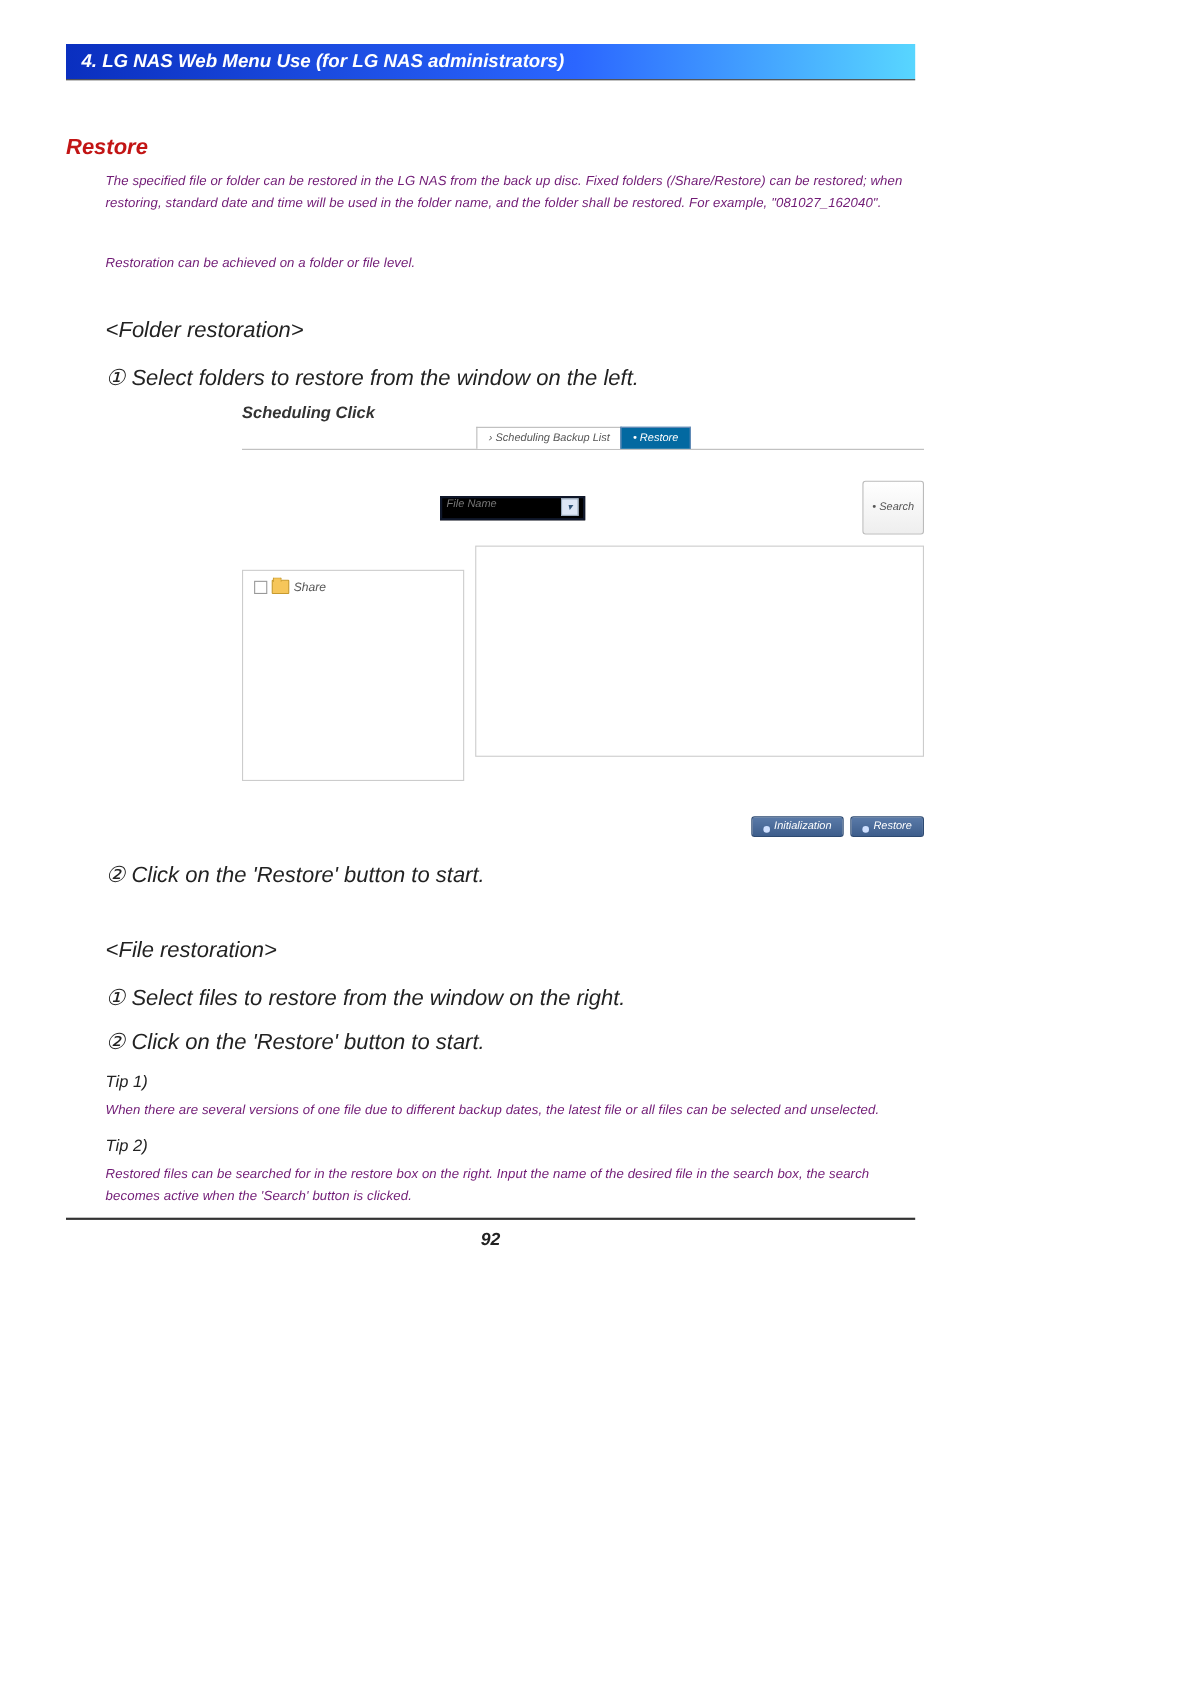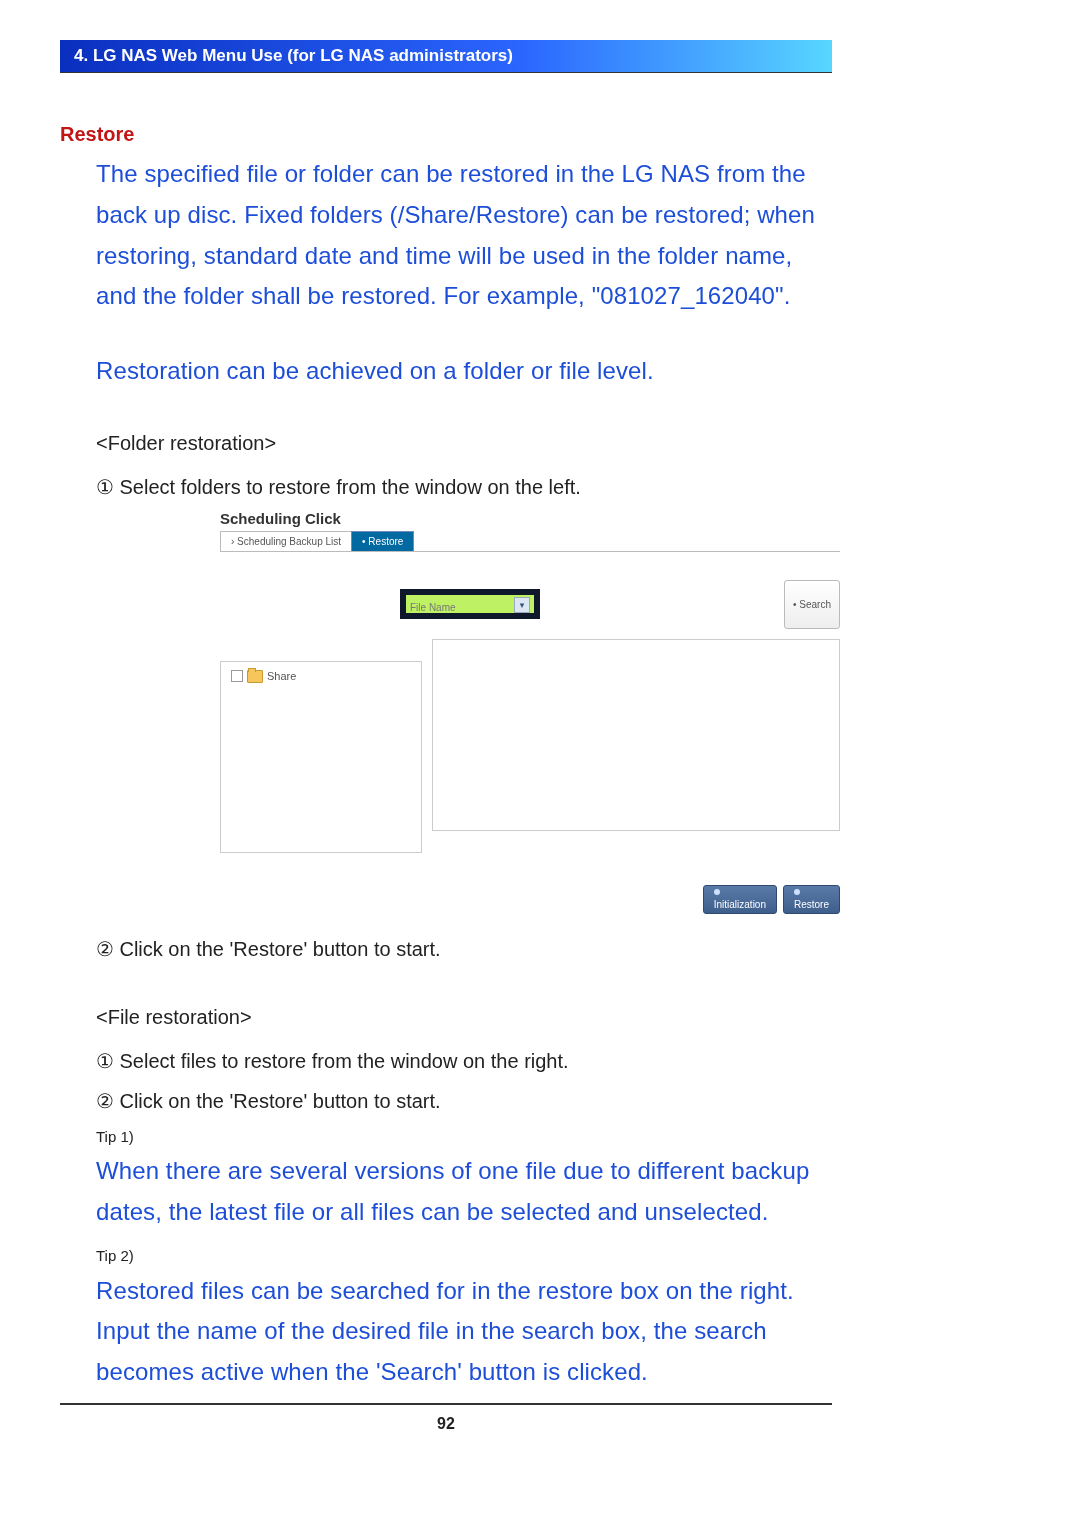--- a/index.html
+++ b/index.html
@@ -8,42 +8,43 @@
     background: #fff;
     font-family: Arial, "Helvetica Neue", Helvetica, sans-serif;
     color: #222;
   }
   .page {
     width: 892px;
     height: 1530px;
     box-sizing: border-box;
     padding: 40px 60px 30px 60px;
     position: relative;
+    font-style: italic;
   }
   .header-bar {
     background: linear-gradient(to right, #0a2fbf 0%, #2b66ff 60%, #58d6ff 100%);
     color: #fff;
     font-weight: bold;
     font-size: 17px;
     padding: 6px 14px;
     border-bottom: 1px solid #333;
     margin-bottom: 50px;
   }
   .section-title {
     color: #c21515;
     font-weight: bold;
     font-size: 20px;
     margin: 0 0 8px 0;
   }
   .body-text {
-    font-size: 24px;
+    font-size: 12px;
     line-height: 1.7;
     margin: 0 0 34px 0;
     padding-left: 36px;
-    color: #1d4ed8;
+    color: #701a75;
     letter-spacing: 0.1px;
   }
   .sub-heading {
     font-size: 20px;
     line-height: 1.7;
     margin: 0 0 10px 0;
     padding-left: 36px;
   }
   .step-line {
     font-size: 20px;
@@ -66,20 +67,21 @@
   .fig-title {
     font-weight: bold;
     font-size: 15px;
     color: #333;
     margin-bottom: 4px;
   }
   .tab-row {
     display: flex;
     align-items: stretch;
     border-bottom: 1px solid #bbb;
+    justify-content: center;
   }
   .tab {
     font-size: 10px;
     padding: 4px 10px;
     border: 1px solid #bbb;
     border-bottom: none;
     background: #fff;
     color: #555;
     margin-right: -1px;
   }
@@ -94,29 +96,29 @@
   }
   .fig-controls {
     display: flex;
     align-items: center;
     gap: 6px;
     margin-left: 180px;
     margin-bottom: 10px;
   }
   .fake-select {
     display: flex;
-    align-items: flex-end;
+    align-items: flex-start;
     justify-content: space-between;
     width: 120px;
     height: 18px;
-    border: 6px solid #0f172a;
+    border: 2px solid #0f172a;
     font-size: 10px;
     color: #777;
     padding: 0 4px;
-    background: #bef264;
+    background: #000000;
   }
   .dd-arrow {
     width: 14px;
     height: 14px;
     background: #dde6f5;
     border: 1px solid #9ab;
     display: flex;
     align-items: center;
     justify-content: center;
     font-size: 9px;
@@ -179,23 +181,22 @@
     margin-top: 32px;
   }
   .action-btn {
     font-size: 10px;
     color: #fff;
     background: linear-gradient(#5a7aa8, #3e5e8c);
     border: 1px solid #2d4a72;
     border-radius: 3px;
     padding: 3px 10px;
     display: flex;
-    align-items: flex-start;
+    align-items: flex-end;
     gap: 4px;
-    flex-direction: column;
   }
   .dot {
     width: 6px; height: 6px;
     border-radius: 50%;
     background: #cfe0ff;
   }
 
   .footer-line {
     border-top: 2px solid #333;
     padding-top: 10px;

